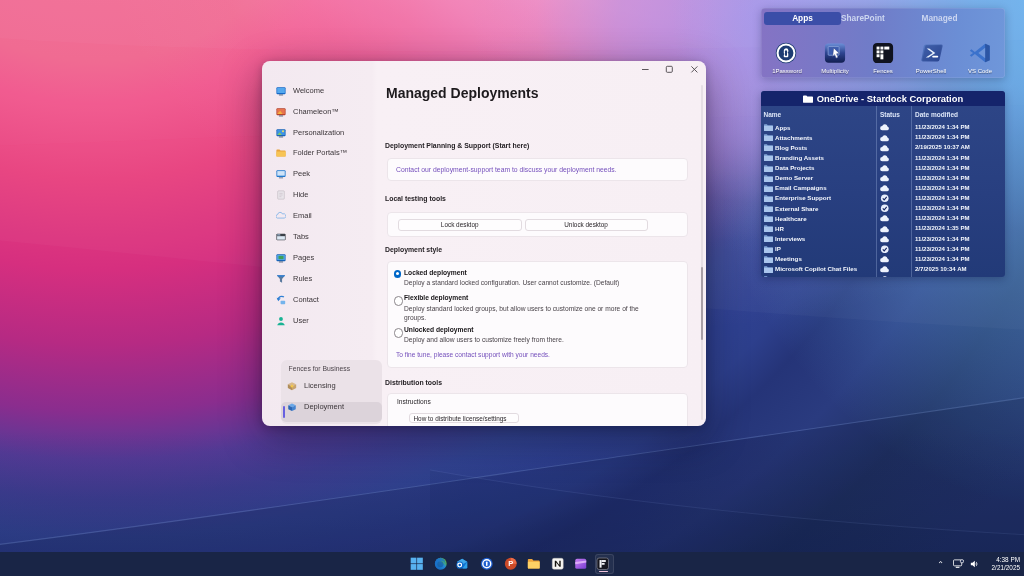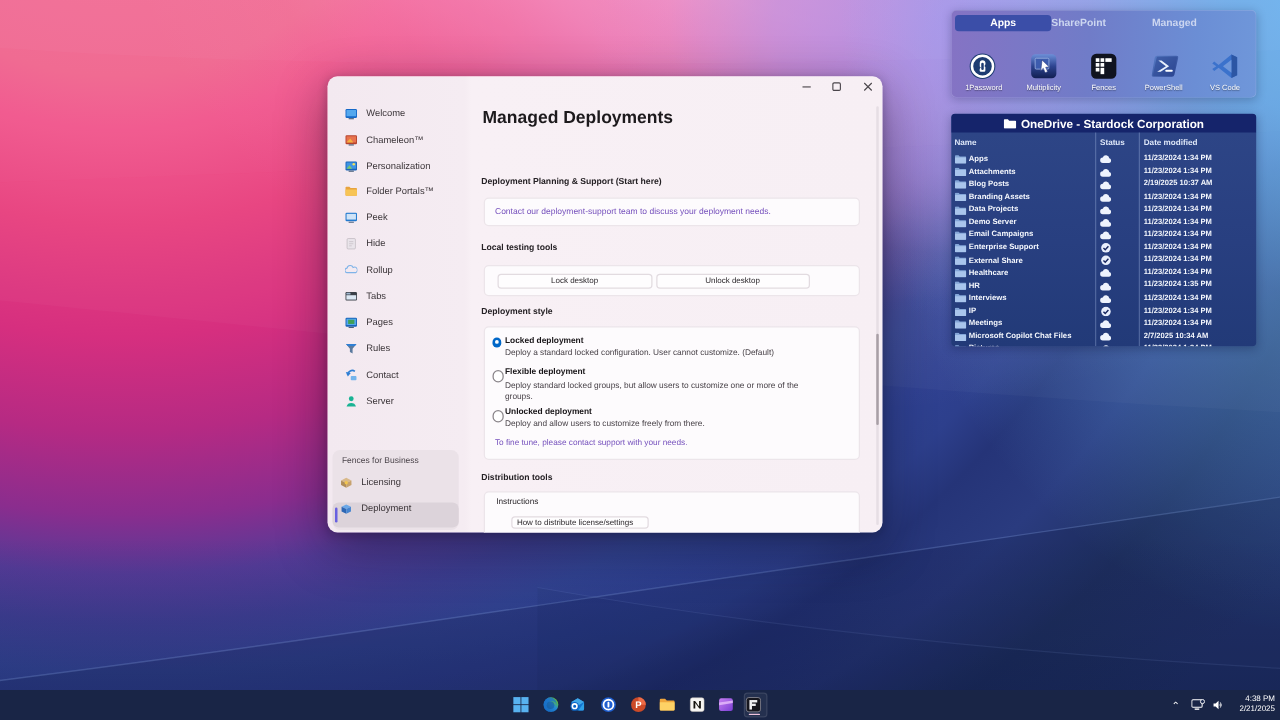--- a/index.html
+++ b/index.html
@@ -24,21 +24,21 @@
 .fold{position:absolute;left:3px;top:1.5px;width:9px;height:7px;}
 .stat{position:absolute;left:118.5px;top:0.8px;width:9.5px;height:8.5px;}
 
 .win{position:absolute;left:262px;top:61px;width:444px;height:365px;border-radius:8px;
  background:linear-gradient(90deg,#f3e9f0 0,#f5ecf2 110px,#f8f0f5 115px,#f7eff4 100%);
  box-shadow:0 12px 40px rgba(10,10,30,0.45),0 2px 8px rgba(10,10,30,0.25);overflow:hidden;}
 .cap{position:absolute;top:64px;color:#454045;font-size:9px;}
 .side{position:absolute;left:0;top:0;width:111px;height:100%;}
 .sitem{position:absolute;left:14px;height:20px;display:flex;align-items:flex-start;color:#3b3539;font-size:7.5px;}
 .sitem svg{margin-right:7px;}
-.sgroup{position:absolute;left:4px;top:299px;width:101px;height:64px;background:#ebe2e8;border-radius:6px;text-decoration:underline;}
+.sgroup{position:absolute;left:19px;top:299px;width:101px;height:64px;background:#ebe2e8;border-radius:6px;text-decoration:underline;}
 .sgtitle{position:absolute;left:7.5px;top:5px;color:#4b444a;font-size:6.8px;}
 .ssel{position:absolute;left:0px;top:41.5px;width:101px;height:20px;background:#dcd3da;border-radius:5px;}
 .sbar{position:absolute;left:1.5px;top:45.5px;width:2.5px;height:12px;border-radius:2px;background:#6860e0;}
 
 .content{position:absolute;left:111px;top:0;right:0;bottom:0;}
 .h1{position:absolute;left:13px;top:24.4px;font-size:14px;font-weight:bold;color:#1d1a1d;}
 .para{position:absolute;left:12px;top:47px;width:300px;font-size:7.4px;line-height:10.4px;color:#6b6168;}
 .sechead{position:absolute;left:12px;font-size:6.9px;font-weight:bold;color:#252125;}
 .card{position:absolute;left:14px;width:301px;background:#fdfbfd;border:0.5px solid #ece5ea;border-radius:4px;box-sizing:border-box;}
 .btn{position:absolute;height:10px;background:#fefdfe;border:0.5px solid #e2dbe0;border-radius:3px;font-size:6.4px;color:#2a262a;text-align:center;line-height:10px;}
@@ -422,21 +422,21 @@
         <svg width="10" height="10" viewBox="0 0 12 12">
           <rect x="2" y="1" width="8" height="10" rx="1" fill="#e9e4ea" stroke="#b8b0b8" stroke-width="0.6"></rect>
           <path d="M4,4 L8,4 M4,6 L8,6 M4,8 L6.5,8" stroke="#c4bcc4" stroke-width="0.7"></path>
         </svg>
         <span>Hide</span>
       </div>
       <div class="sitem" style="top:150.29999999999998px">
         <svg width="10" height="10" viewBox="0 0 12 12">
           <path d="M1.5,8.5 A2.2,2.2 0 0 1 2,4.2 A3,3 0 0 1 7.8,3.6 A2.6,2.6 0 0 1 10.4,8.5 Z" fill="none" stroke="#7fb3e8" stroke-width="1"></path>
         </svg>
-        <span>Rollup</span>
+        <span>Email</span>
       </div>
       <div class="sitem" style="top:171.25px">
         <svg width="10" height="10" viewBox="0 0 12 12">
           <rect x="0.5" y="2" width="11" height="8" rx="1" fill="#3b4048"></rect>
           <rect x="1.3" y="2.7" width="4" height="1.6" rx="0.5" fill="#9fb6cf"></rect>
           <rect x="1.3" y="5" width="9.4" height="4.2" fill="#dce8f4"></rect>
         </svg>
         <span>Tabs</span>
       </div>
       <div class="sitem" style="top:192.2px">
@@ -461,21 +461,21 @@
           <path d="M0.8,3.2 L2.7,7.4 L5.6,4.1 Z" fill="#2f7fd4"></path>
           <rect x="5.5" y="7" width="5.5" height="4" rx="0.8" fill="#74b4ec"></rect>
         </svg>
         <span>Contact</span>
       </div>
       <div class="sitem" style="top:255.04999999999998px">
         <svg width="10" height="10" viewBox="0 0 12 12">
           <circle cx="6" cy="3.6" r="2.3" fill="#19b394"></circle>
           <path d="M1.5,11 A4.7,4.7 0 0 1 10.5,11 Z" fill="#19b394"></path>
         </svg>
-        <span>Server</span>
+        <span>User</span>
       </div>
     </div>
  <div class="sgroup">
   <div class="sgtitle">Fences for Business</div>
   <div class="ssel"></div>
   <div class="sbar"></div>
  <div class="sitem" style="left:6px;top:20.5px;">
         <svg width="10" height="10" viewBox="0 0 12 12">
           <path d="M1,4 L6,1.5 L11,4 L6,6.5 Z" fill="#d9b98a"></path>
           <path d="M1,4 L6,6.5 L6,11 L1,8.5 Z" fill="#b08d5a"></path>

